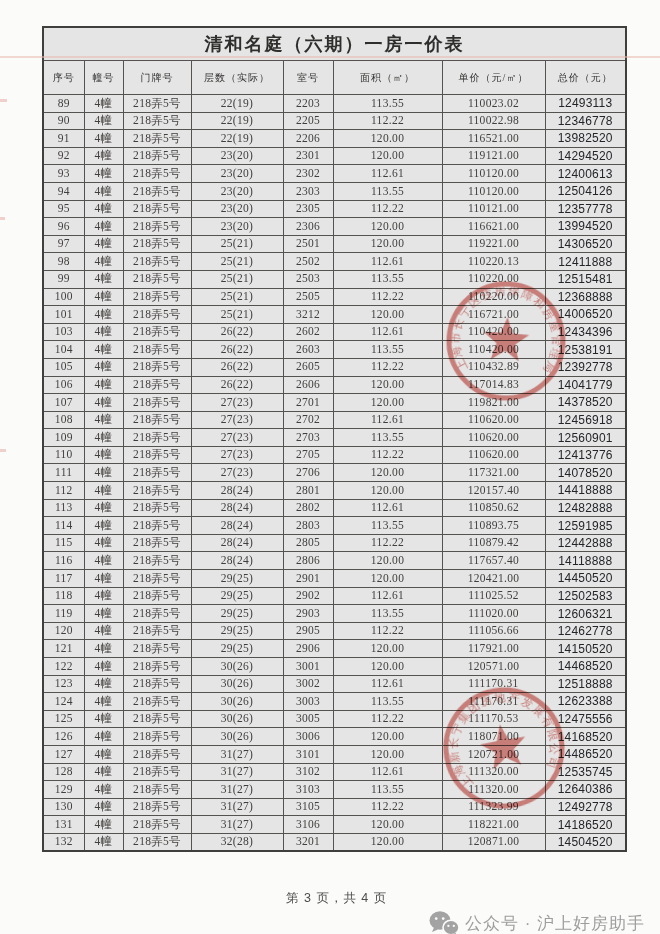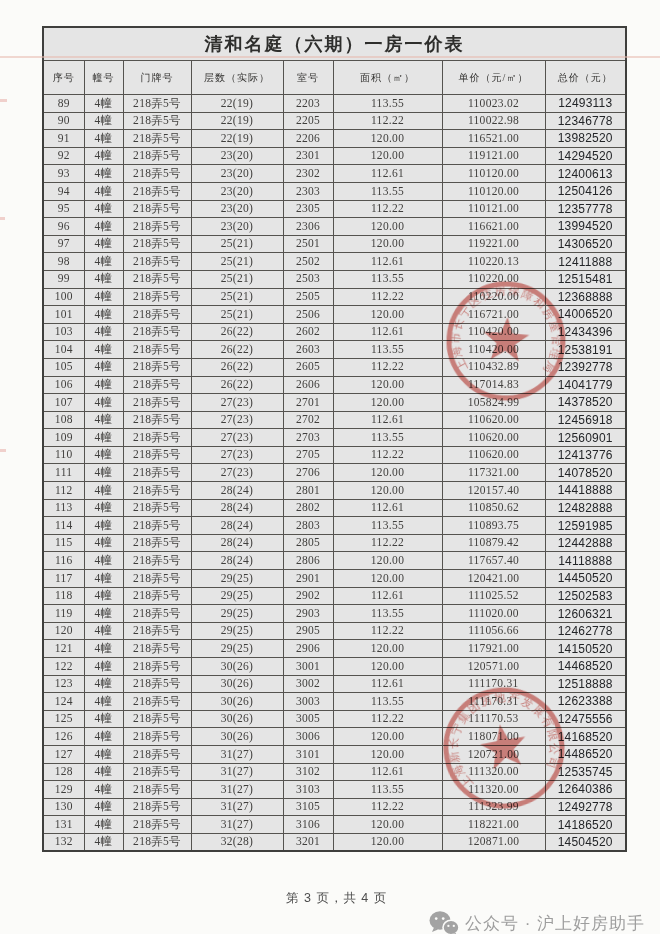--- a/index.html
+++ b/index.html
@@ -216,21 +216,21 @@
           <td class="c4">2505</td>
           <td class="c5">112.22</td>
           <td class="c6">110220.00</td>
           <td class="c7">12368888</td>
         </tr>
         <tr>
           <td class="c0">101</td>
           <td class="c1">4幢</td>
           <td class="c2">218弄5号</td>
           <td class="c3">25(21)</td>
-          <td class="c4">2506</td>
+          <td class="c4">3212</td>
           <td class="c5">120.00</td>
           <td class="c6">116721.00</td>
           <td class="c7">14006520</td>
         </tr>
         <tr>
           <td class="c0">103</td>
           <td class="c1">4幢</td>
           <td class="c2">218弄5号</td>
           <td class="c3">26(22)</td>
           <td class="c4">2602</td>
@@ -268,21 +268,21 @@
           <td class="c6">117014.83</td>
           <td class="c7">14041779</td>
         </tr>
         <tr>
           <td class="c0">107</td>
           <td class="c1">4幢</td>
           <td class="c2">218弄5号</td>
           <td class="c3">27(23)</td>
           <td class="c4">2701</td>
           <td class="c5">120.00</td>
-          <td class="c6">105824.99</td>
+          <td class="c6">119821.00</td>
           <td class="c7">14378520</td>
         </tr>
         <tr>
           <td class="c0">108</td>
           <td class="c1">4幢</td>
           <td class="c2">218弄5号</td>
           <td class="c3">27(23)</td>
           <td class="c4">2702</td>
           <td class="c5">112.61</td>
           <td class="c6">110620.00</td>

